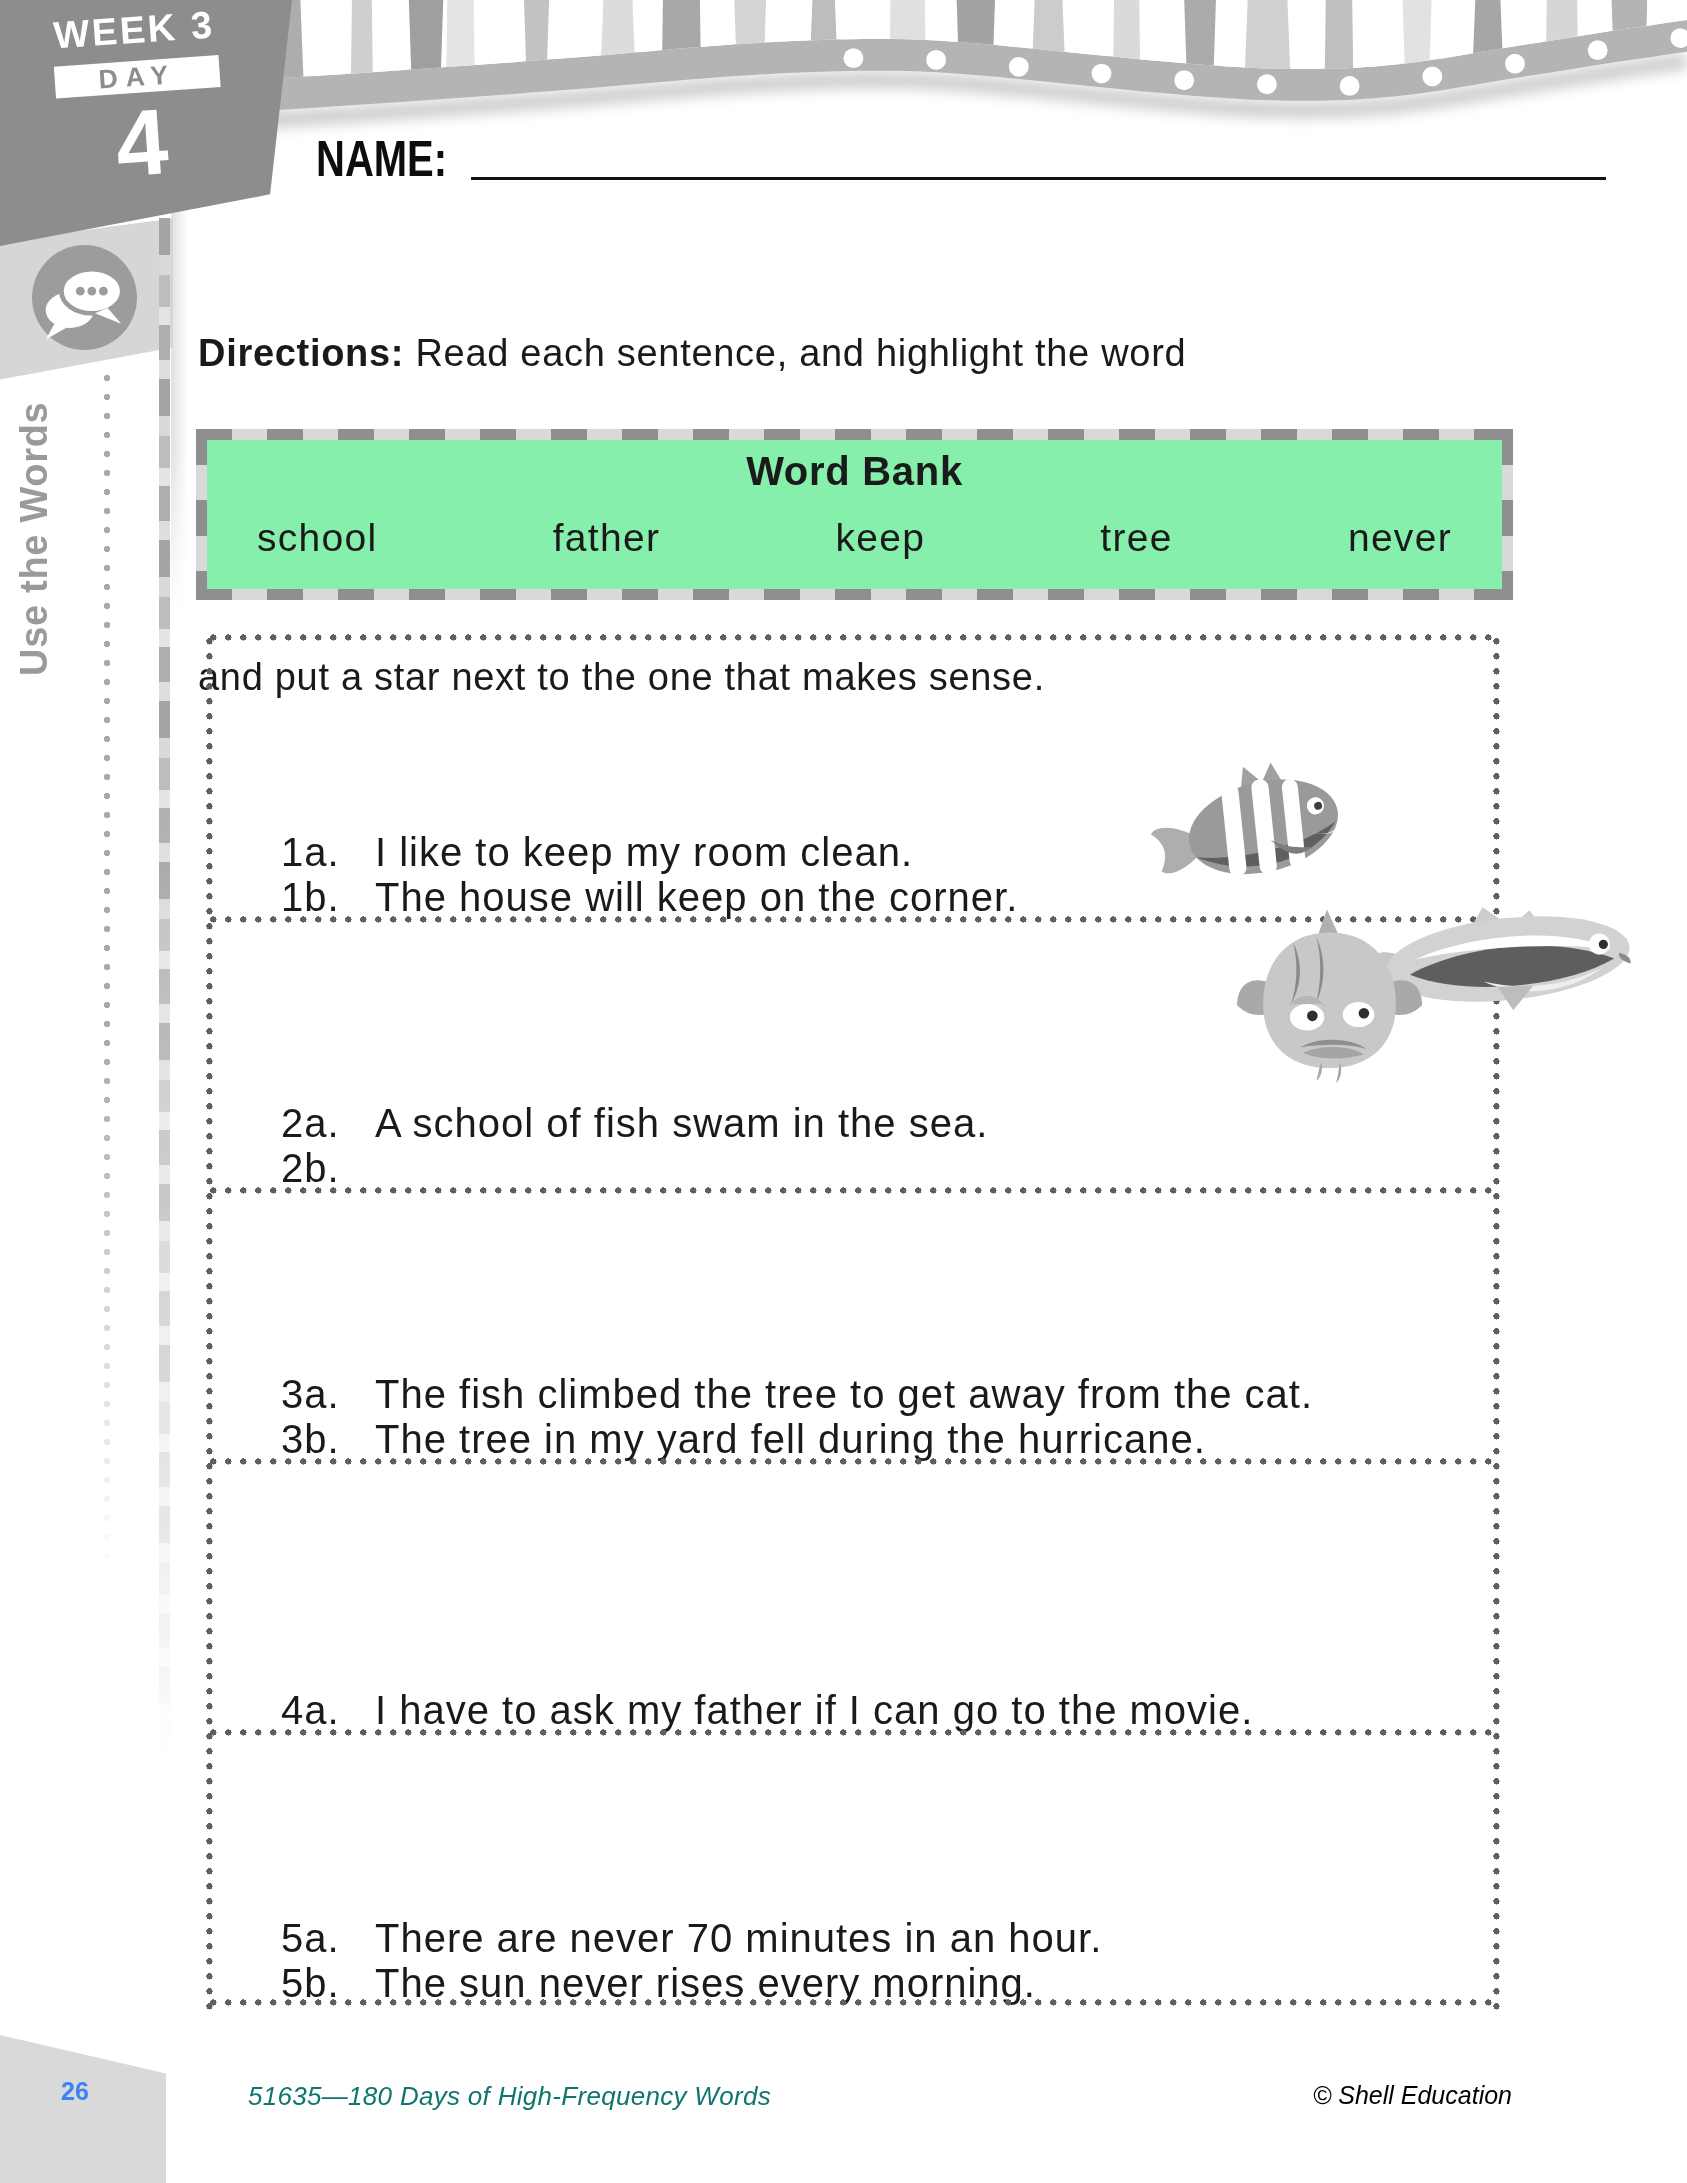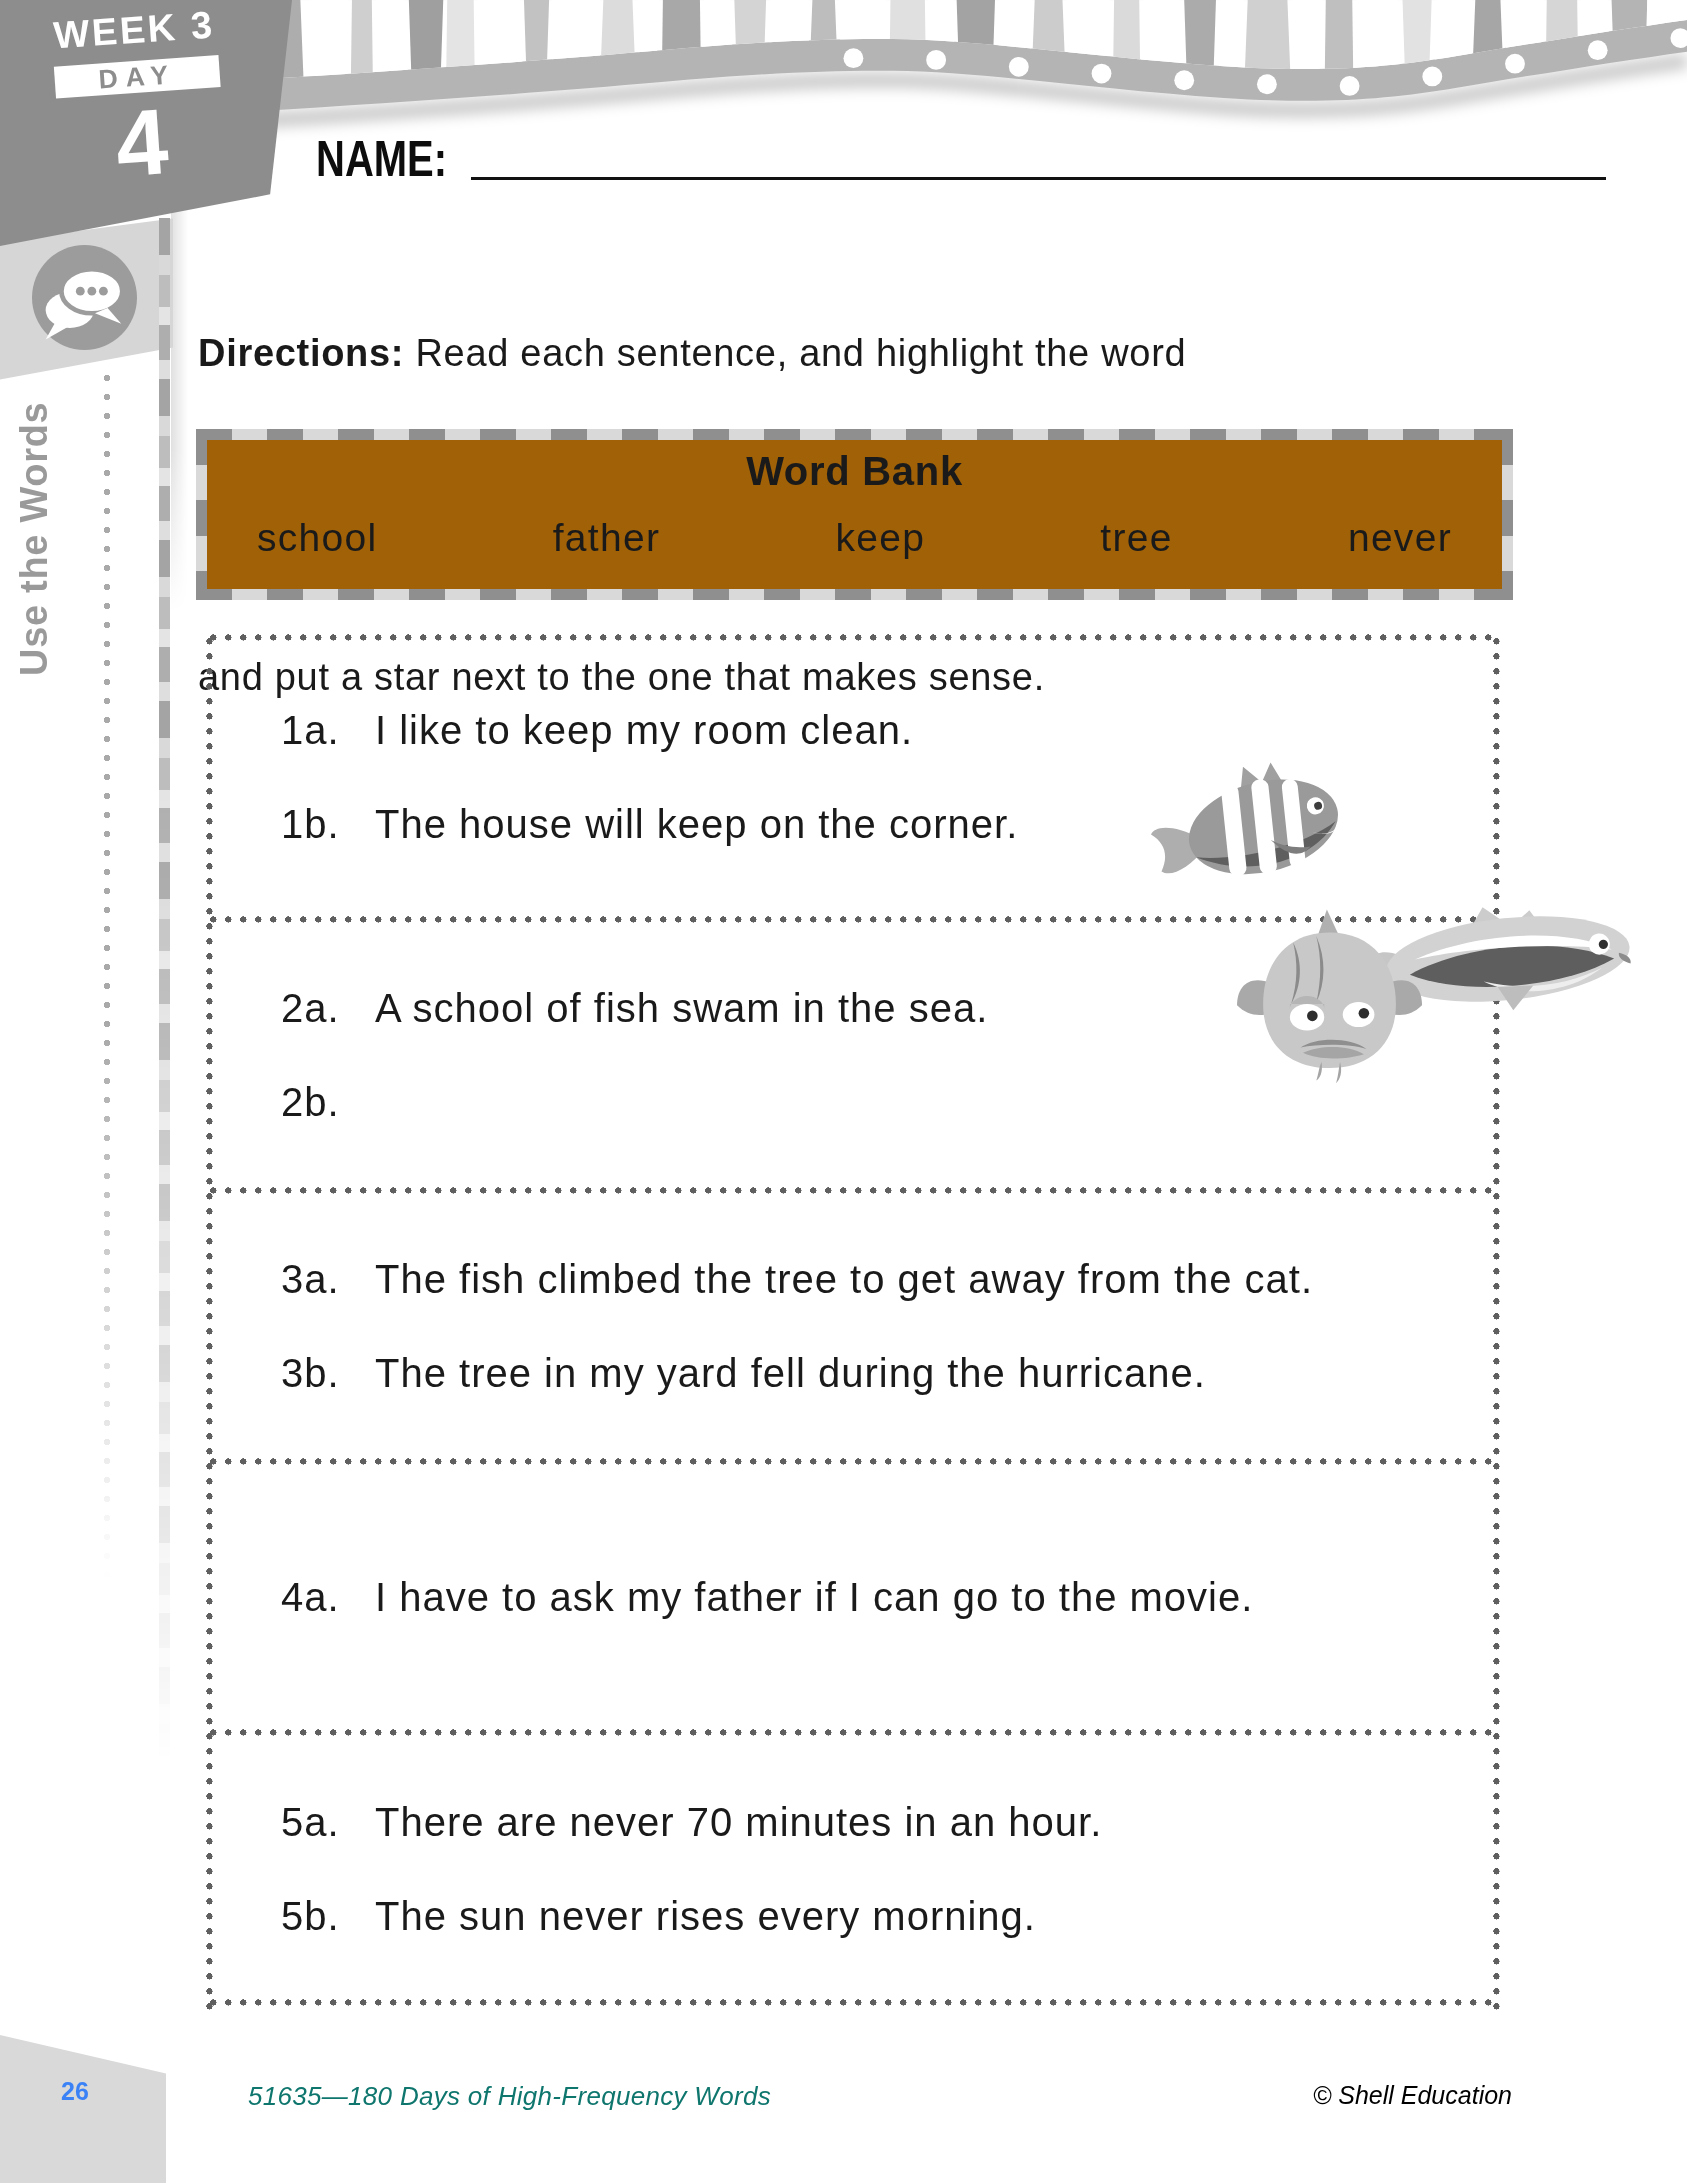--- a/index.html
+++ b/index.html
@@ -56,35 +56,35 @@
   
   .name-label{
     position:absolute;left:316px;top:130px;font-size:50px;font-weight:bold;color:#0d0d0d;
     transform:scaleX(.8);transform-origin:left center;letter-spacing:0px;
   }
   .name-line{position:absolute;left:471px;top:177px;width:1135px;height:3.3px;background:#111;}
   
   .directions{position:absolute;left:198px;top:218px;width:1270px;font-size:38px;line-height:54px;letter-spacing:0.7px;white-space:pre-wrap;}
   .directions b{font-weight:bold;}
   
-  .wordbank{position:absolute;left:196px;top:429px;width:1317px;height:171px;background:#a16207;}
+  .wordbank{position:absolute;left:196px;top:429px;width:1317px;height:171px;background:#86efac;}
   .wb-edge-h{position:absolute;left:0;width:100%;height:10.6px;background:repeating-linear-gradient(90deg,#8f8f8f 0 36px,#d9d9d9 36px 71px);}
   .wb-edge-v{position:absolute;top:0;width:10.6px;height:100%;background:repeating-linear-gradient(180deg,#8f8f8f 0 36px,#d9d9d9 36px 71px);}
   .wb-top{top:0;} .wb-bottom{bottom:0;} .wb-left{left:0;} .wb-right{right:0;}
   .wb-title{position:absolute;left:0;top:20px;width:100%;text-align:center;font-size:40px;font-weight:bold;letter-spacing:0.7px;}
   .wb-words{position:absolute;left:0;top:87px;width:100%;padding:0 61px;box-sizing:border-box;display:flex;justify-content:space-between;font-size:39px;letter-spacing:1.3px;}
   
   .pairs{position:absolute;left:206px;top:634px;width:1294px;height:1379px;}
   .dot-h{position:absolute;left:0;width:100%;height:7.3px;
     background-image:radial-gradient(circle 3.3px at 7.3px 3.6px,#5f5f5f 95%,rgba(0,0,0,0));
     background-size:15px 7.3px;background-repeat:repeat-x;}
   .dot-v{position:absolute;top:0;width:7.3px;height:100%;
     background-image:radial-gradient(circle 3.3px at 3.6px 7.3px,#5f5f5f 95%,rgba(0,0,0,0));
     background-size:7.3px 15px;background-repeat:repeat-y;}
-  .pair{position:relative;width:100%;display:flex;flex-direction:column;justify-content:center;gap:49px;box-sizing:border-box;}
+  .pair{position:relative;width:100%;display:flex;flex-direction:column;justify-content:flex-end;box-sizing:border-box;}
   .sentence{display:flex;align-items:baseline;padding-left:75px;font-size:40px;letter-spacing:1px;white-space:nowrap;}
   .plabel{width:94px;flex:0 0 94px;}
   
   .fishes{position:absolute;left:1151px;top:741px;width:509px;height:370px;z-index:5;pointer-events:none;}
   
   .foot-poly{position:absolute;left:0;top:2035px;width:166px;height:148px;background:#d9d9d9;clip-path:polygon(0 0,100% 26%,100% 100%,0 100%);}
   .page-number{position:absolute;left:61px;top:2077px;font-size:25px;font-weight:bold;color:#3b82f6;}
   .book-id{position:absolute;left:248px;top:2081px;font-size:26px;font-style:italic;letter-spacing:0.3px;color:#0f766e;}
   .publisher{position:absolute;right:175px;top:2081px;font-size:25px;font-style:italic;color:#000000;}
 </style>

